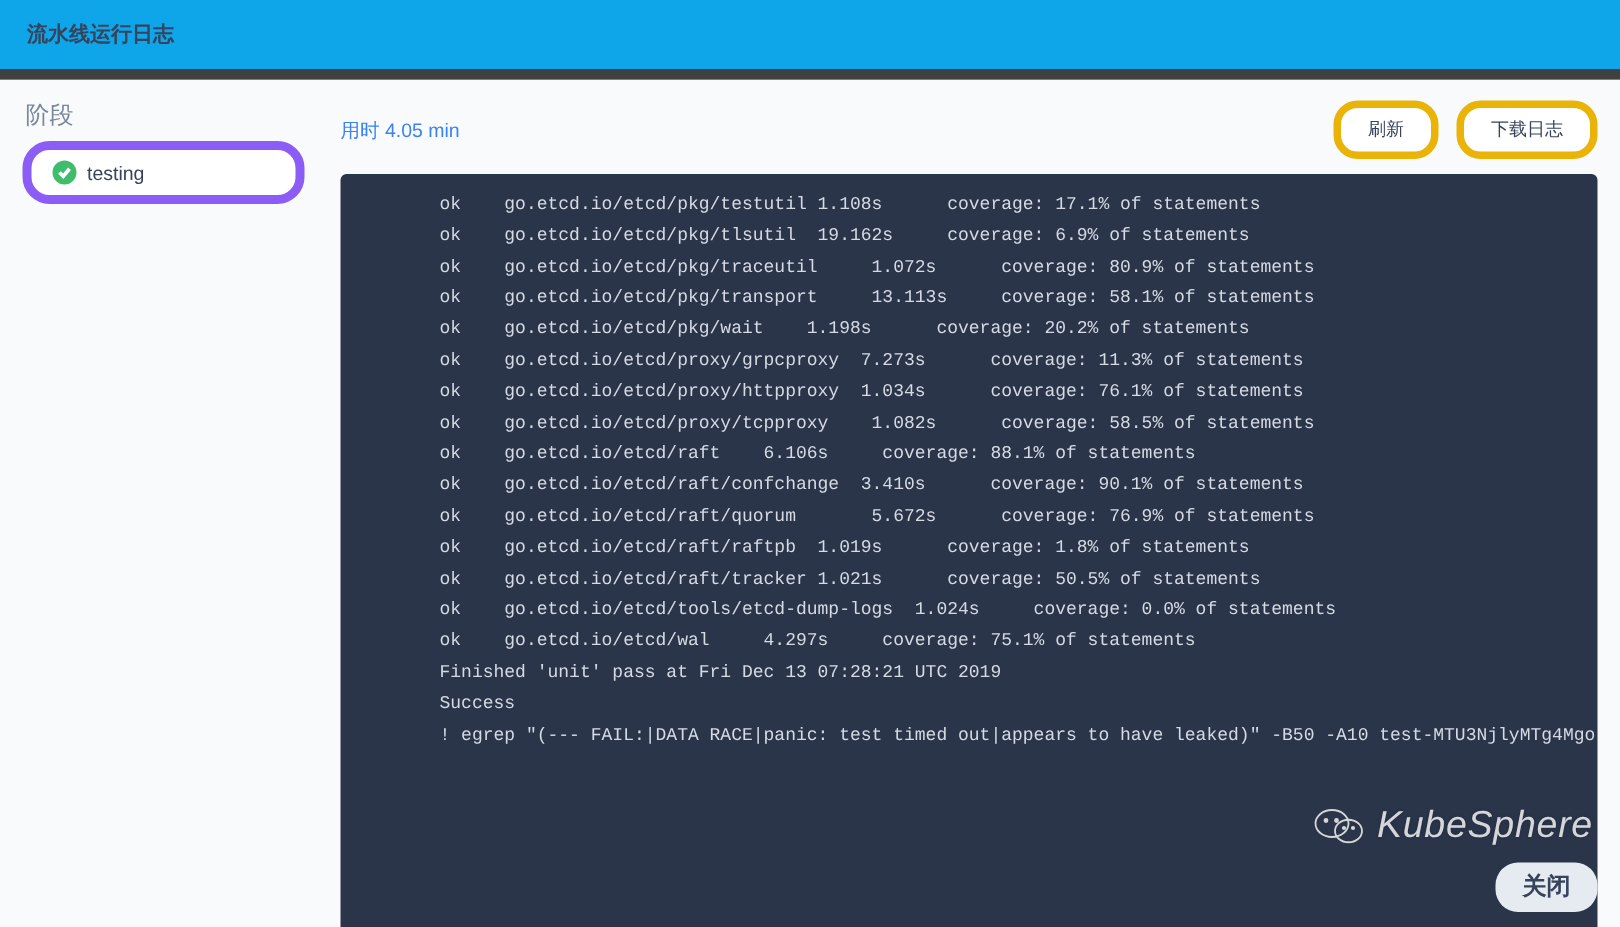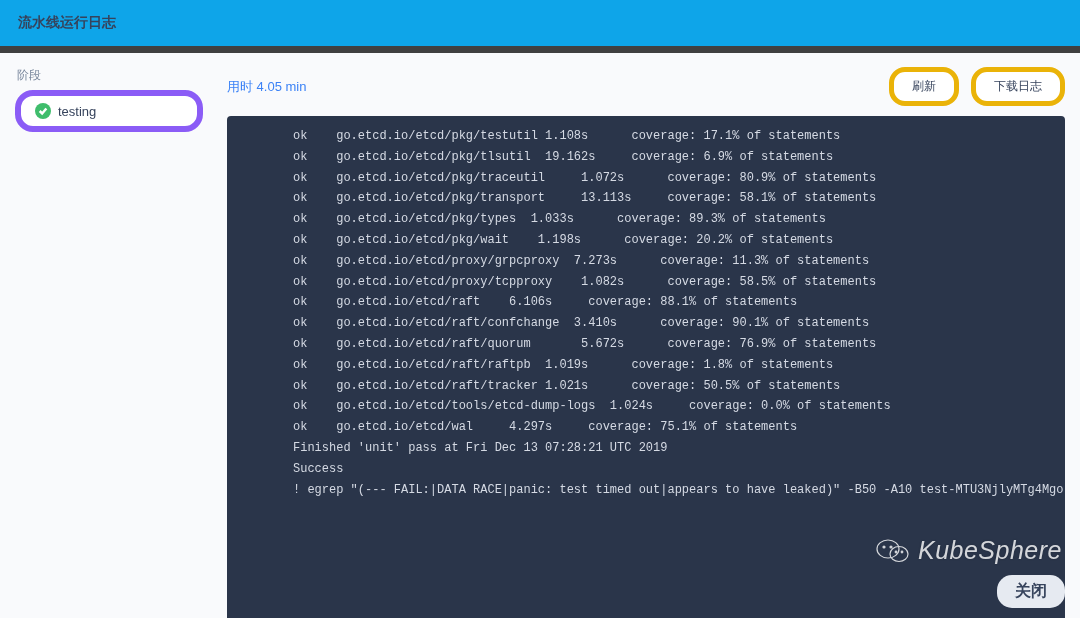--- a/index.html
+++ b/index.html
@@ -23,21 +23,21 @@
     .main-content {
       padding: 14px 15px;
       display: flex;
       gap: 24px;
     }
     .sidebar {
       width: 188px;
       flex-shrink: 0;
     }
     .stage-label {
-      font-size: 12px;
+      font-size: 16px;
       color: #79879c;
       margin-bottom: 6px;
       padding-left: 2px;
     }
     .stage-item {
       display: flex;
       align-items: center;
       background: #fff;
       border: 6px solid #8b5cf6;
       border-radius: 18px;
@@ -176,23 +176,23 @@
       <div class="toolbar-actions">
         <button class="btn">刷新</button>
         <button class="btn">下载日志</button>
       </div>
     </div>
     <div class="log-panel" id="log-panel">
         <div class="log-line">ok    go.etcd.io/etcd/pkg/testutil 1.108s      coverage: 17.1% of statements</div>
         <div class="log-line">ok    go.etcd.io/etcd/pkg/tlsutil  19.162s     coverage: 6.9% of statements</div>
         <div class="log-line">ok    go.etcd.io/etcd/pkg/traceutil     1.072s      coverage: 80.9% of statements</div>
         <div class="log-line">ok    go.etcd.io/etcd/pkg/transport     13.113s     coverage: 58.1% of statements</div>
-        <div class="log-line">ok    go.etcd.io/etcd/pkg/types  1.033s      coverage: 89.3% of statements</div>
         <div class="log-line">ok    go.etcd.io/etcd/pkg/wait    1.198s      coverage: 20.2% of statements</div>
         <div class="log-line">ok    go.etcd.io/etcd/proxy/grpcproxy  7.273s      coverage: 11.3% of statements</div>
+        <div class="log-line">ok    go.etcd.io/etcd/proxy/httpproxy  1.034s      coverage: 76.1% of statements</div>
         <div class="log-line">ok    go.etcd.io/etcd/proxy/tcpproxy    1.082s      coverage: 58.5% of statements</div>
         <div class="log-line">ok    go.etcd.io/etcd/raft    6.106s     coverage: 88.1% of statements</div>
         <div class="log-line">ok    go.etcd.io/etcd/raft/confchange  3.410s      coverage: 90.1% of statements</div>
         <div class="log-line">ok    go.etcd.io/etcd/raft/quorum       5.672s      coverage: 76.9% of statements</div>
         <div class="log-line">ok    go.etcd.io/etcd/raft/raftpb  1.019s      coverage: 1.8% of statements</div>
         <div class="log-line">ok    go.etcd.io/etcd/raft/tracker 1.021s      coverage: 50.5% of statements</div>
         <div class="log-line">ok    go.etcd.io/etcd/tools/etcd-dump-logs  1.024s     coverage: 0.0% of statements</div>
         <div class="log-line">ok    go.etcd.io/etcd/wal     4.297s     coverage: 75.1% of statements</div>
         <div class="log-line">Finished 'unit' pass at Fri Dec 13 07:28:21 UTC 2019</div>
         <div class="log-line">Success</div>

